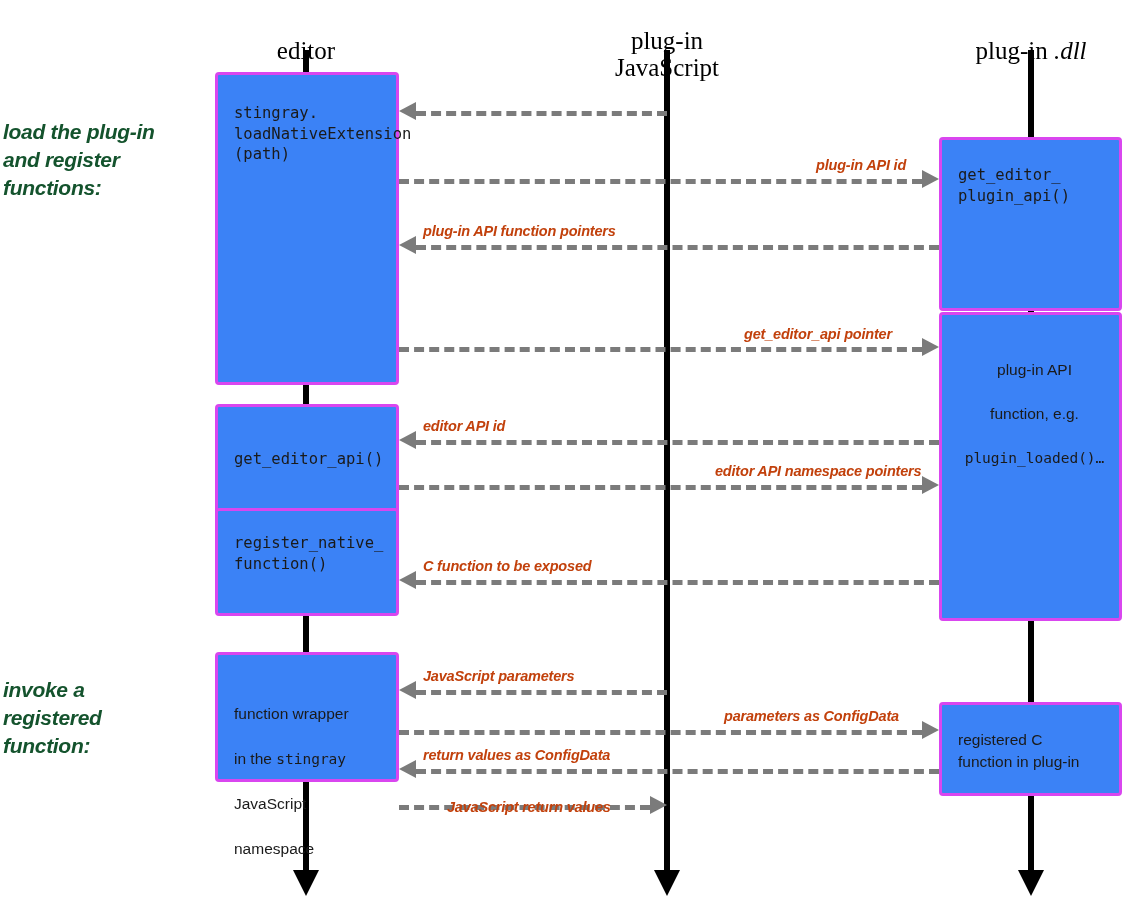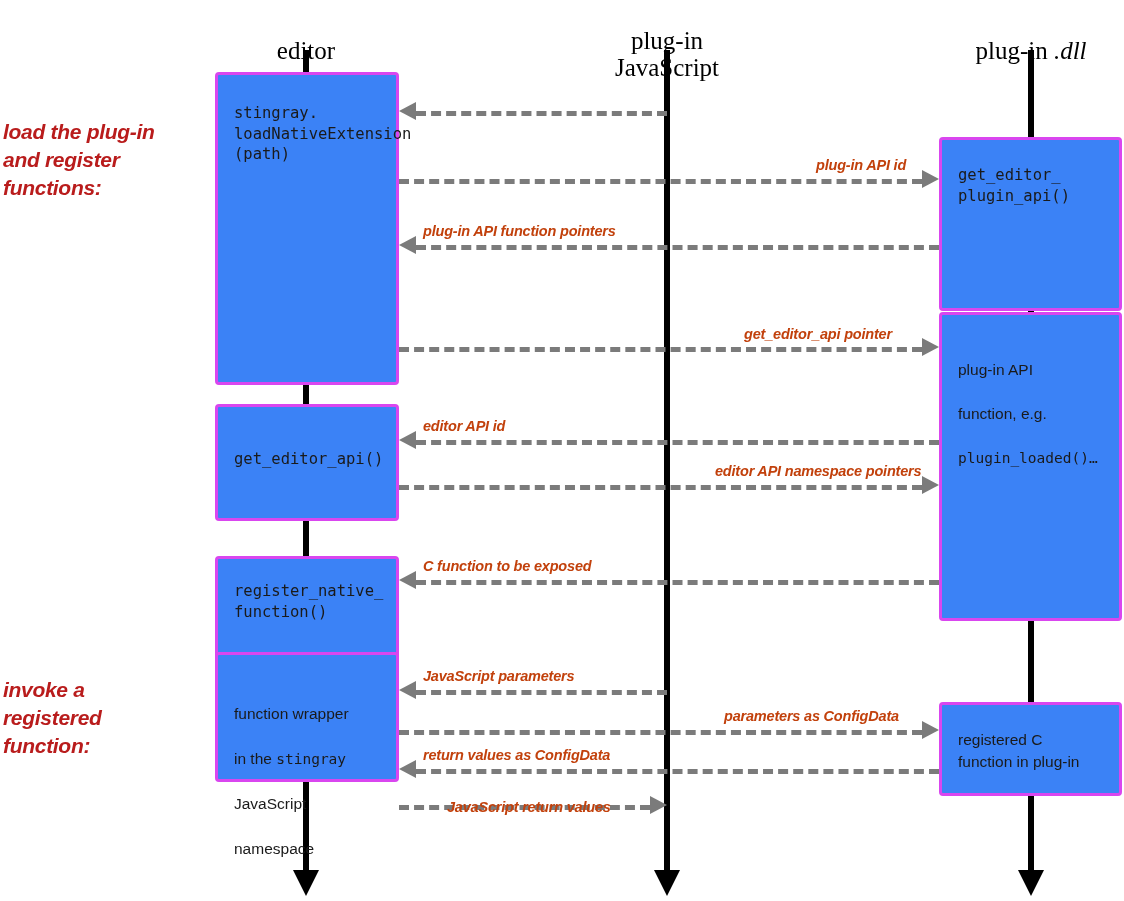--- a/index.html
+++ b/index.html
@@ -68,21 +68,21 @@
     font-size:14.5px;color:#c2410c;
     white-space:nowrap;
     letter-spacing:-0.2px;
   }
 
   
   .side-note{
     position:absolute;
     font-family:"Liberation Sans",sans-serif;
     font-style:italic;font-weight:bold;
-    font-size:21px;line-height:1.33;color:#b91c1c;
+    font-size:21px;line-height:1.33;color:#14532d;
     white-space:pre-line;
     letter-spacing:-0.3px;
   }
 </style>
 </head>
 <body>
 
 <div id="stage">
 
   <div class="col-header" style="left:206px;top:12px;width:200px;">
@@ -121,40 +121,40 @@
   <div class="abox" style="left:215px;top:72px;width:184px;height:313px;">
     <div class="btext mono" style="top:28px;">stingray.
 loadNativeExtension
 (path)</div>
   </div>
 
   <div class="abox" style="left:215px;top:404px;width:184px;height:117px;">
     <div class="btext mono" style="top:42px;">get_editor_api()</div>
   </div>
 
-  <div class="abox" style="left:215px;top:556px;width:184px;height:108px;">
+  <div class="abox" style="left:215px;top:508px;width:184px;height:108px;">
     <div class="btext mono" style="top:22px;">register_native_
 function()</div>
   </div>
 
   <div class="abox" style="left:215px;top:652px;width:184px;height:130px;">
     <div class="btext sans" style="top:26px;font-size:15.5px;line-height:1.45;">
       <span>function wrapper</span><br>
       <span>in the </span><span class="mono">stingray</span><br>
       <span>JavaScript</span><br>
       <span>namespace</span>
     </div>
   </div>
 
   <div class="abox" style="left:939px;top:137px;width:183px;height:174px;">
     <div class="btext mono" style="top:25px;">get_editor_
 plugin_api()</div>
   </div>
 
-  <div class="abox" style="left:939px;top:312px;width:183px;height:309px;">
+  <div class="abox" style="left:939px;top:312px;width:183px;height:309px;text-align:center;">
     <div class="btext sans" style="top:22px;font-size:15.5px;line-height:1.42;">
       <span>plug-in API</span><br>
       <span>function, e.g.</span><br>
       <span class="mono">plugin_loaded()…</span>
     </div>
   </div>
 
   <div class="abox" style="left:939px;top:702px;width:183px;height:94px;">
     <div class="btext sans" style="top:24px;font-size:15.5px;line-height:1.42;">registered C
 function in plug-in</div>

